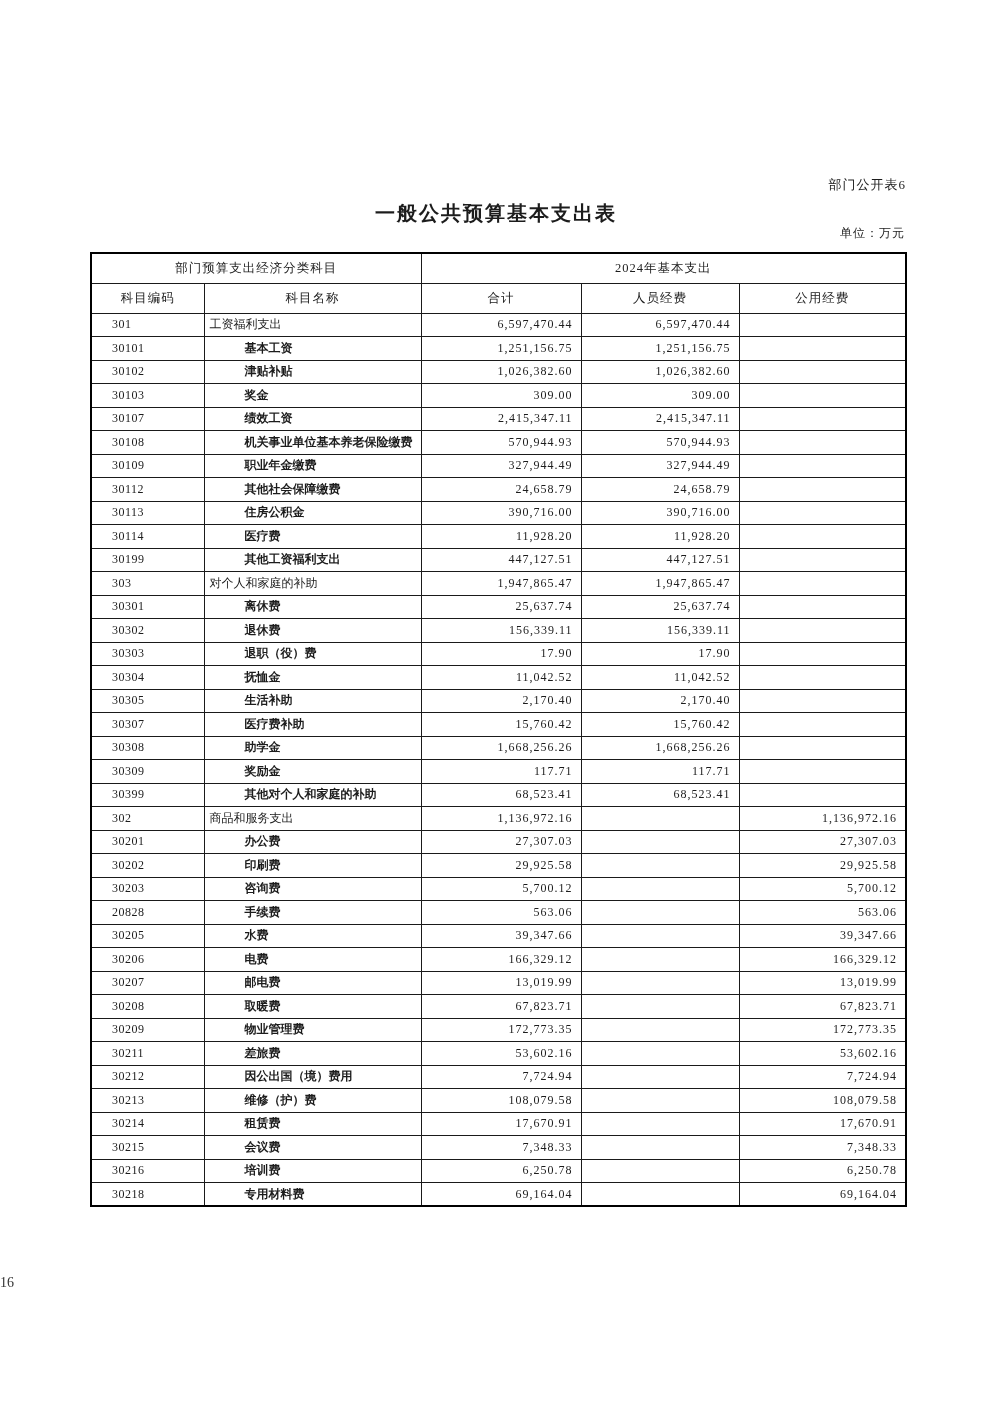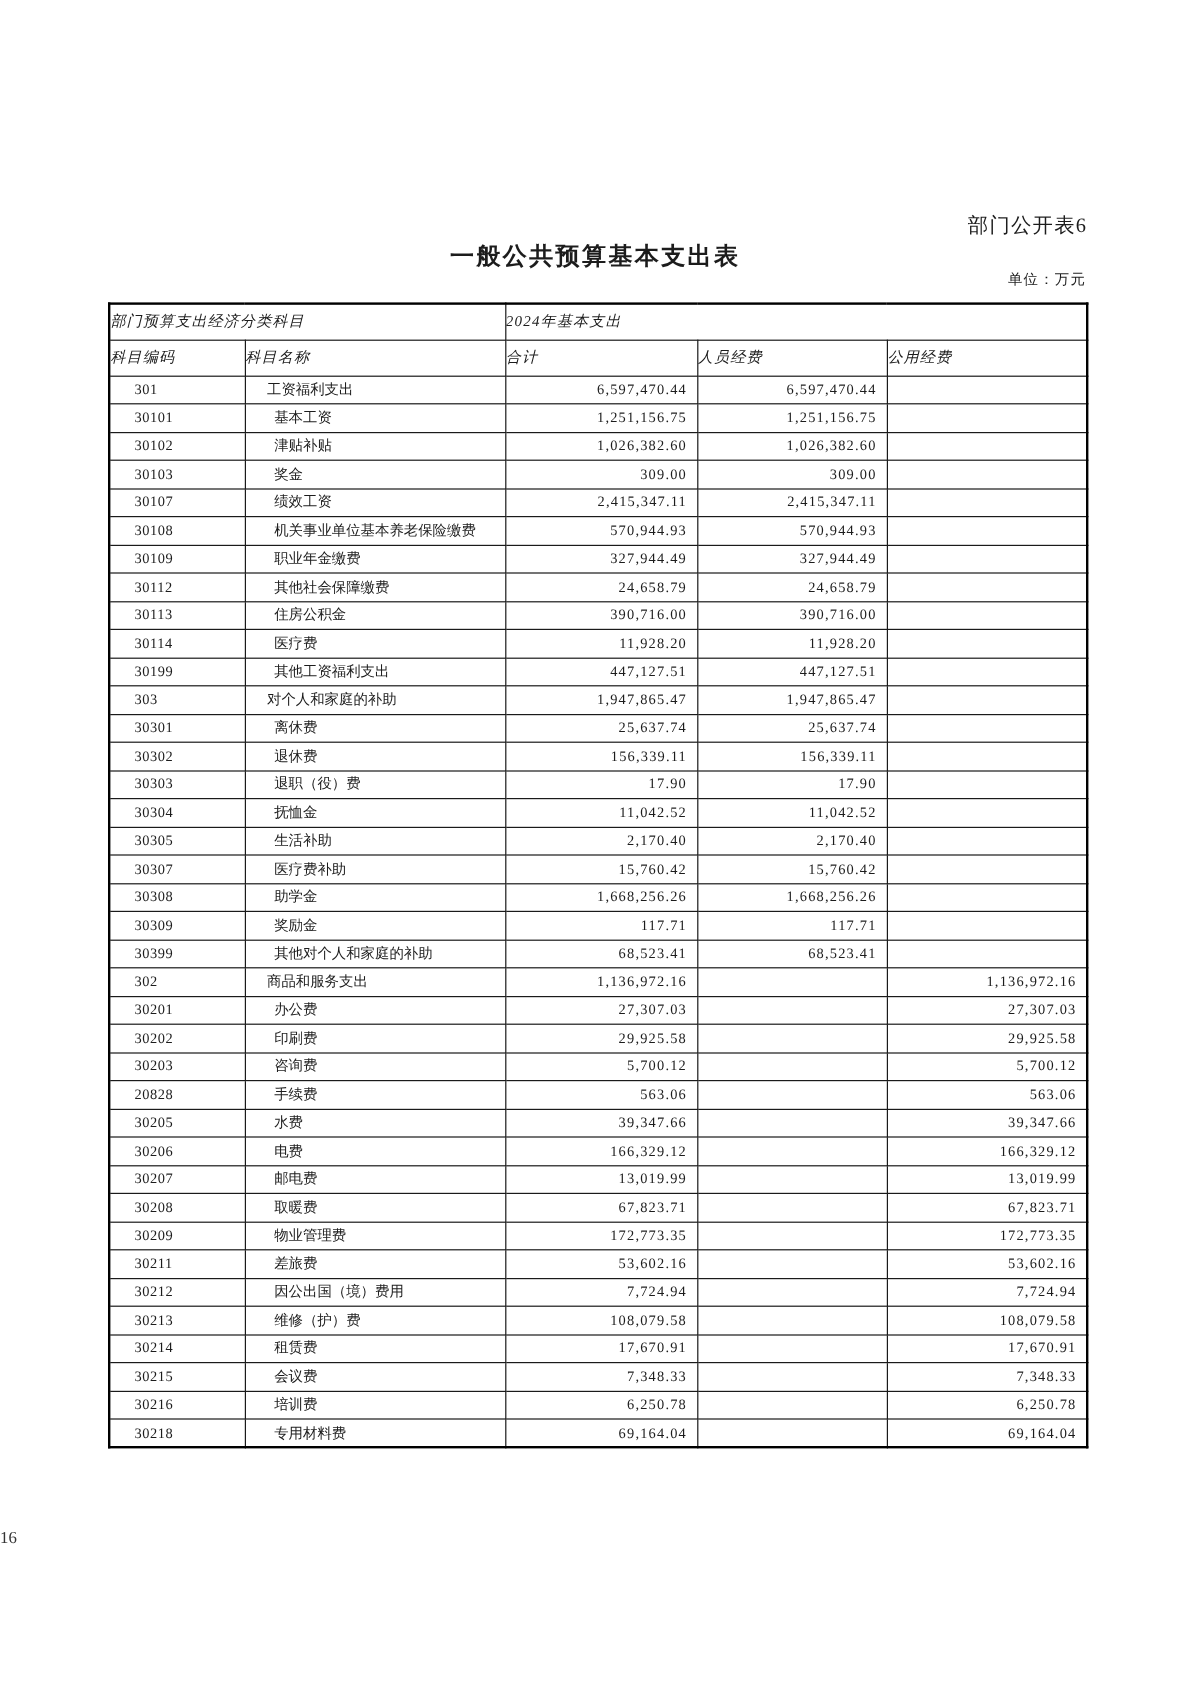--- a/index.html
+++ b/index.html
@@ -6,21 +6,21 @@
   html, body { width: 992px; height: 1403px; background: #ffffff; }
   body {
     position: relative;
     font-family: "Liberation Serif", "DejaVu Serif", serif;
     color: #1c1c1c;
   }
   .doc-label {
     position: absolute;
     top: 176px;
     right: 86px;
-    font-size: 17px;
+    font-size: 13px;
     letter-spacing: 1px;
   }
   .page-title {
     position: absolute;
     top: 200px;
     left: 0;
     width: 100%;
     text-align: center;
     font-family: "Liberation Sans", "DejaVu Sans", sans-serif;
     font-weight: bold;
@@ -45,24 +45,24 @@
   }
   .budget-table td, .budget-table th {
     border: 1px solid #1a1a1a;
     font-weight: normal;
     overflow: hidden;
     white-space: nowrap;
   }
   .budget-table { border: 2px solid #000; }
   .budget-table thead tr { height: 30px; }
   .budget-table tbody tr { height: 23.5px; }
-  .budget-table th { text-align: left; font-size: 12.5px; letter-spacing: 1px; font-style: italic; }
+  .budget-table th { text-align: center; font-size: 12.5px; letter-spacing: 1px; }
   td.code { text-align: left; padding-left: 20px; letter-spacing: 0.5px; }
-  td.name { text-align: left; padding-left: 18px; }
-  td.name.lvl1 { padding-left: 24px; }
+  td.name { text-align: left; padding-left: 5px; }
+  td.name.lvl1 { padding-left: 40px; font-weight: bold; }
   td.num { text-align: right; padding-right: 8px; letter-spacing: 1px; }
   .page-number {
     position: absolute;
     top: 1275px;
     left: 0;
     width: 100%;
     text-align: left;
     font-size: 14px;
     color: #333;
   }

